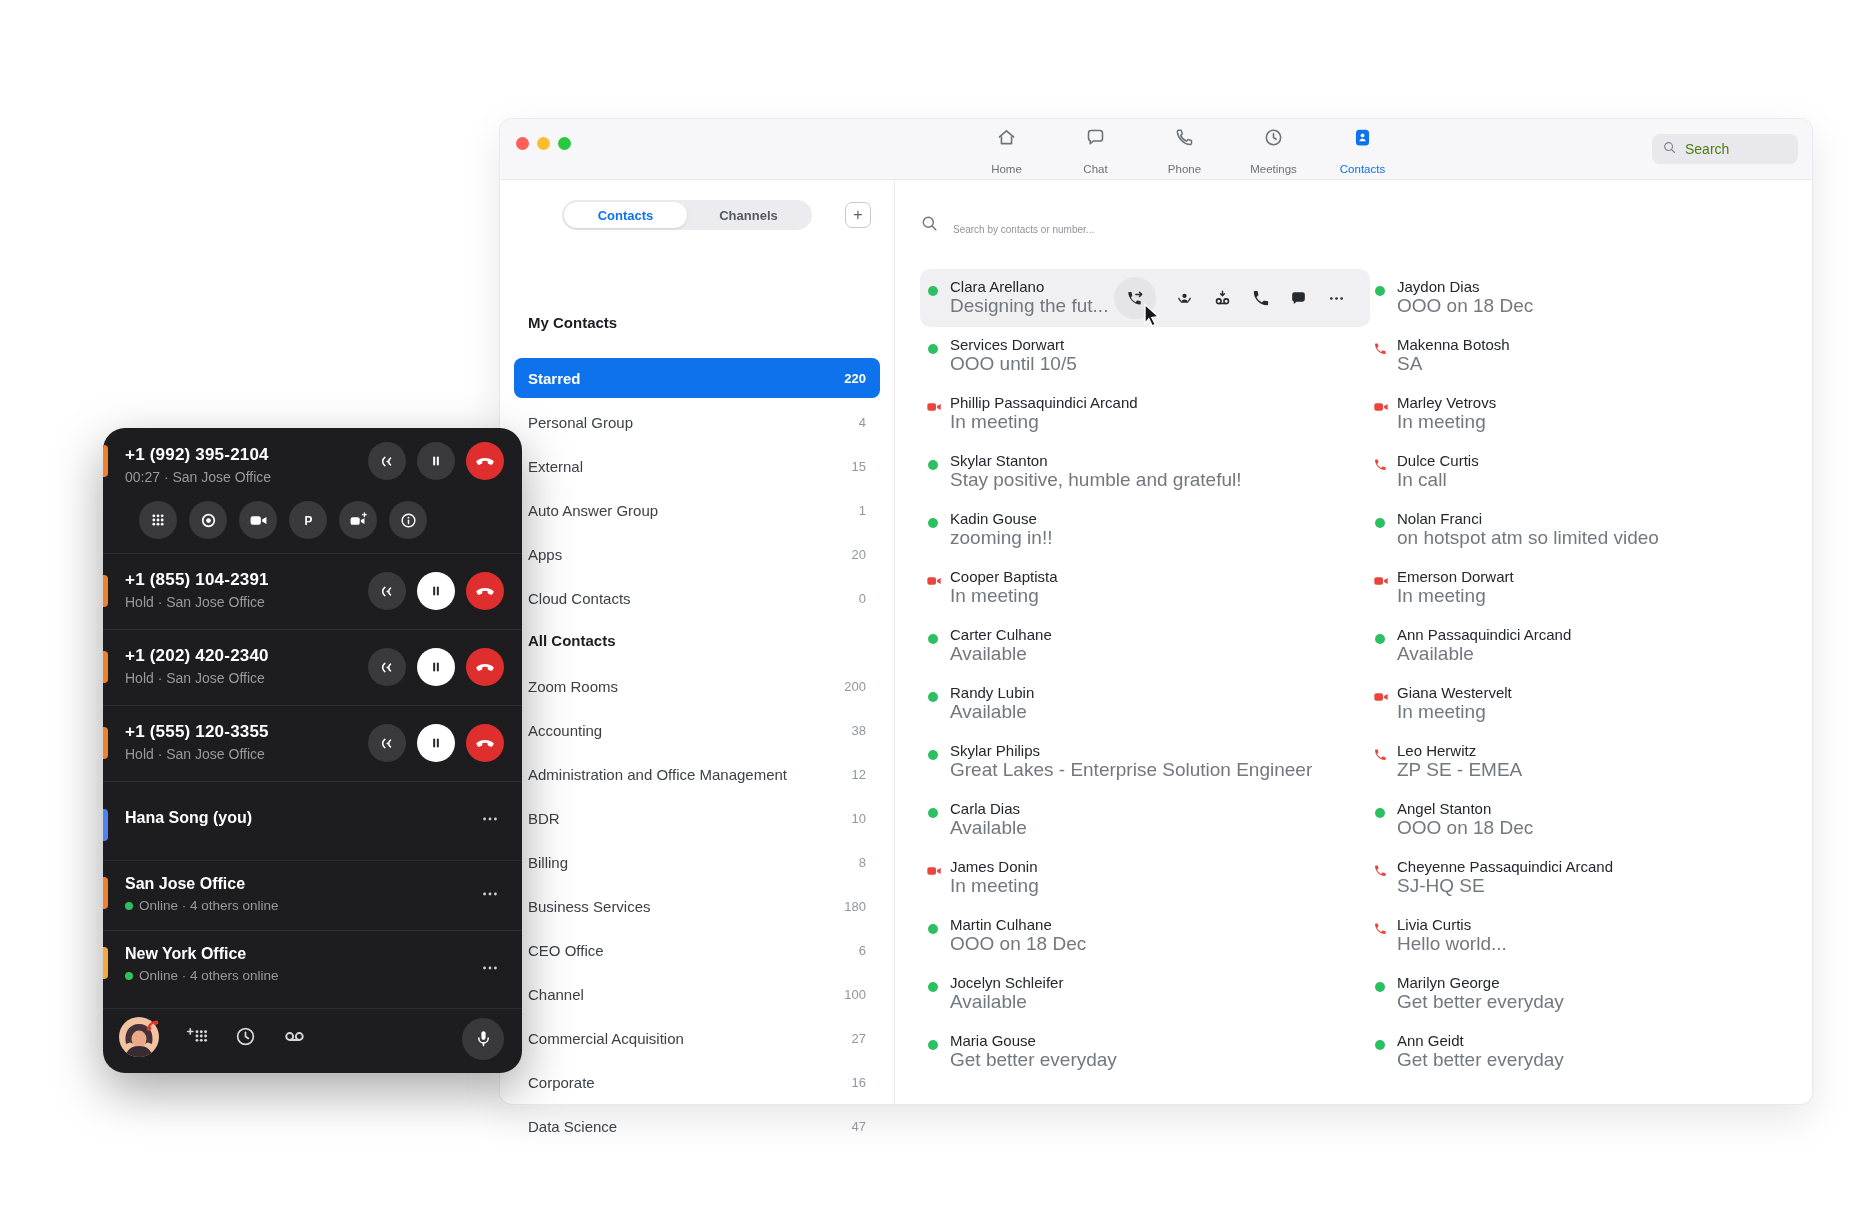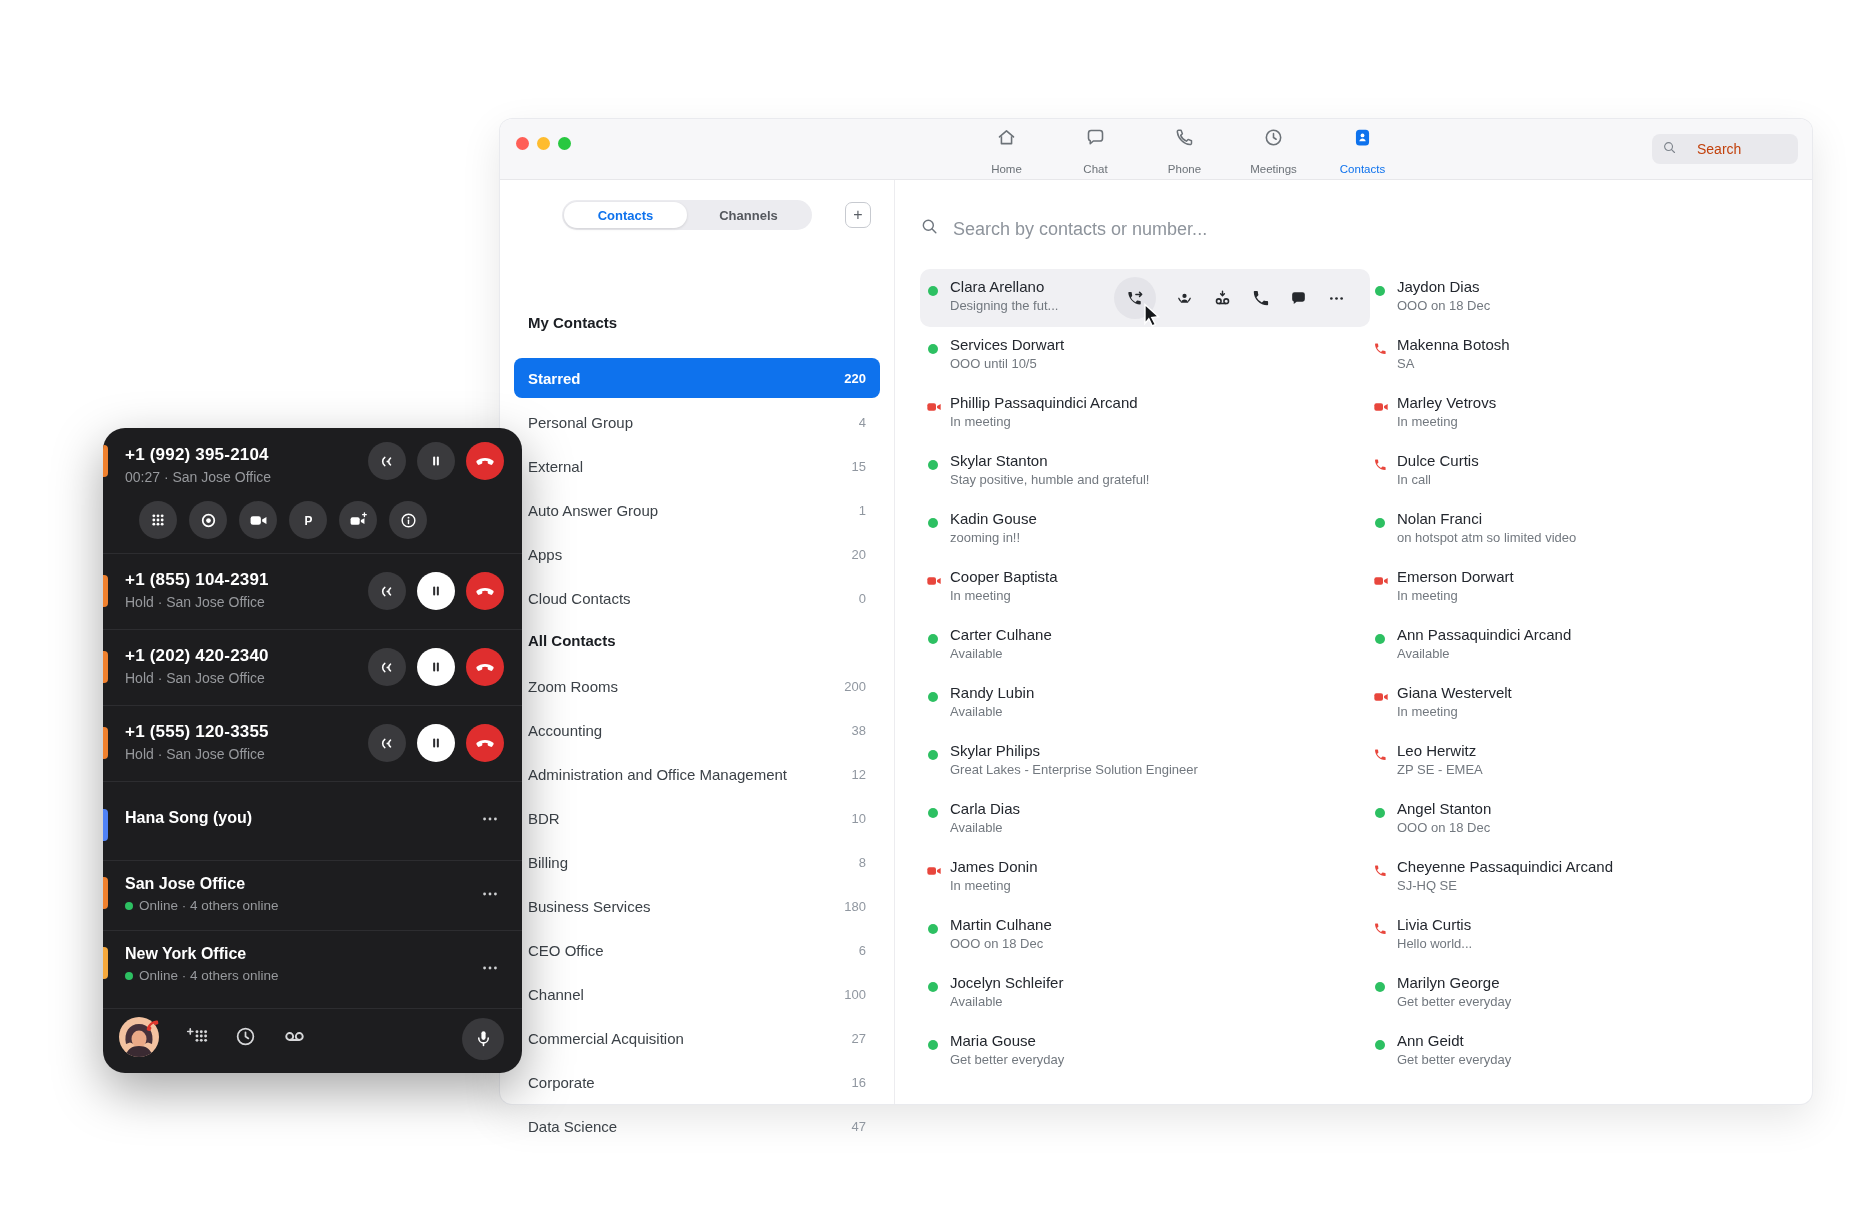--- a/index.html
+++ b/index.html
@@ -18,22 +18,22 @@
   .tl { width:13px; height:13px; border-radius:50%; }
 
   .nav-strip { position:absolute; left:462px; top:7px; display:flex; }
   .nav-item { width:89px; display:flex; flex-direction:column; align-items:center; gap:15px;
     color:#6c7278; cursor:default; }
   .nav-item .nl { font-size:11.5px; }
   .nav-item.active { color:#0e72ed; }
   .nav-item .ni { height:22px; display:flex; align-items:center; }
 
   .top-search { position:absolute; left:1152px; top:15px; width:146px; height:30px;
-    background:#e9e9ed; border-radius:8px; display:flex; align-items:center; gap:20px;
-    padding:0 10px; color:#c2410c; font-size:14px; }
+    background:#e9e9ed; border-radius:8px; display:flex; align-items:center; gap:8px;
+    padding:0 10px; color:#4d7c0f; font-size:14px; }
 
   
   .sidebar { position:absolute; left:0; top:61px; bottom:0; width:395px;
     border-right:1px solid #ececef; }
   .seg { position:absolute; left:62px; top:20px; width:250px; height:30px;
     background:#ececf0; border-radius:15px; display:flex; padding:2px; }
   .seg-btn { flex:1; border:none; background:transparent; border-radius:13px;
     font-size:13px; font-weight:700; color:#55585e; font-family:inherit; }
   .seg-btn.active { background:#fff; color:#0e72ed; box-shadow:0 1px 3px rgba(0,0,0,.12); }
   .add-btn { position:absolute; left:345px; top:22px; width:26px; height:26px;
@@ -42,31 +42,31 @@
   .side-list { position:absolute; left:14px; right:14px; top:120px; }
   .s-head { height:56px; padding:14px 14px 0; font-size:15px; font-weight:700; color:#1b1e23; }
   .s-head.compact { height:44px; padding-top:12px; }
   .s-row { height:44px; display:flex; align-items:center; justify-content:space-between;
     padding:0 14px; border-radius:8px; font-size:15px; color:#3c4248; }
   .s-row .cnt { font-size:13px; color:#9097a0; }
   .s-row.selected { background:#0e72ed; color:#fff; font-weight:700; height:40px; margin:2px 0; }
   .s-row.selected .cnt { color:#fff; font-weight:700; }
 
   
-  .contact-search { position:absolute; left:420px; top:96px; width:860px; height:28px;
-    display:flex; align-items:center; gap:14px; color:#8e949c; font-size:18px; }
+  .contact-search { position:absolute; left:420px; top:88px; width:860px; height:28px;
+    display:flex; align-items:flex-end; gap:14px; color:#8e949c; font-size:10px; }
   .contact-col { position:absolute; top:150px; }
   .col-left  { left:420px; width:450px; }
   .col-right { left:867px; width:445px; }
   .c-row { position:relative; height:58px; padding:8px 0 0 30px; }
   .c-row .presence { position:absolute; left:6px; top:13px; width:18px; height:18px;
     display:flex; align-items:center; }
   .dot { width:10px; height:10px; border-radius:50%; background:#2dc062; margin-left:2px; }
   .c-name { font-size:15px; font-weight:500; color:#23272e; line-height:19px; white-space:nowrap; }
-  .c-status { font-size:13px; color:#72787f; line-height:19px; white-space:nowrap; }
+  .c-status { font-size:19px; color:#72787f; line-height:19px; white-space:nowrap; }
   .c-row.hovered { background:#f0f0f3; border-radius:10px; }
   .row-actions { position:absolute; right:24px; top:0; height:58px; display:flex;
     align-items:center; gap:19px; }
   .icon-circle { width:42px; height:42px; border-radius:50%; background:#e4e4e9;
     display:flex; align-items:center; justify-content:center; }
   .act { display:flex; align-items:center; }
   .cursor { position:absolute; left:222px; top:34px; }
 
   
   .call-panel { position:absolute; left:103px; top:428px; width:419px; height:645px;

